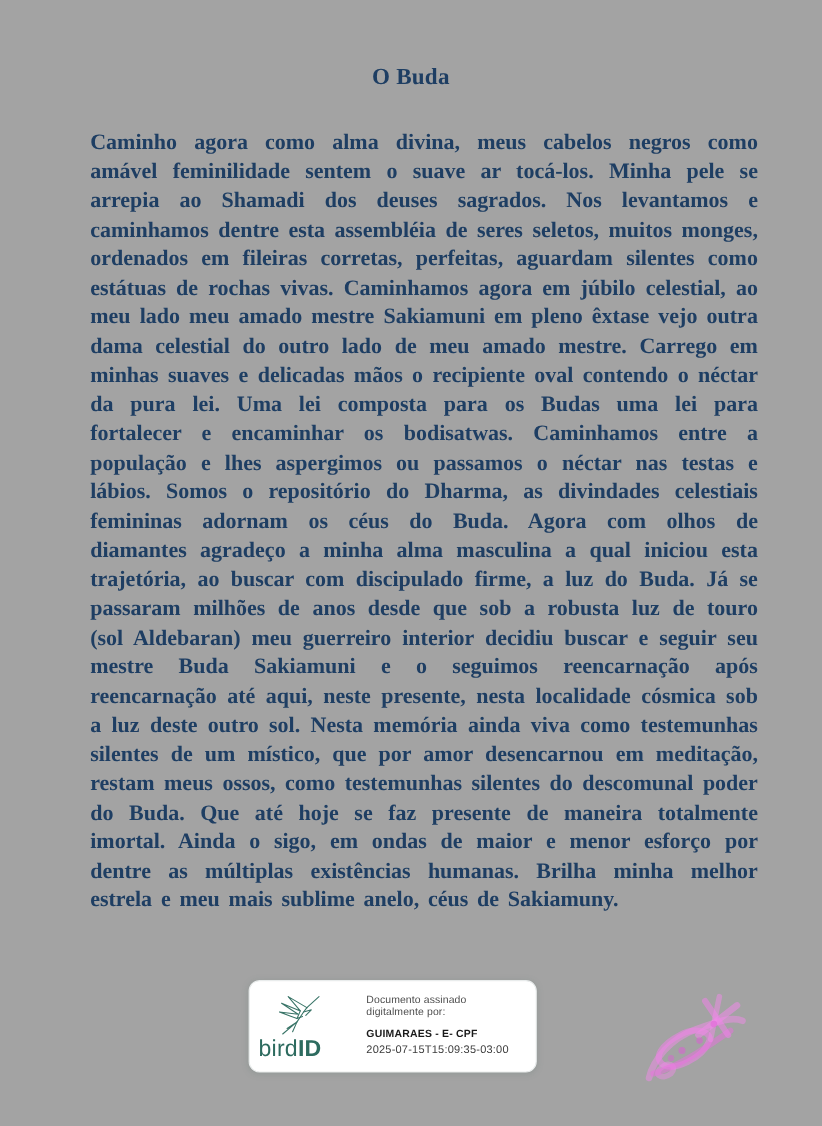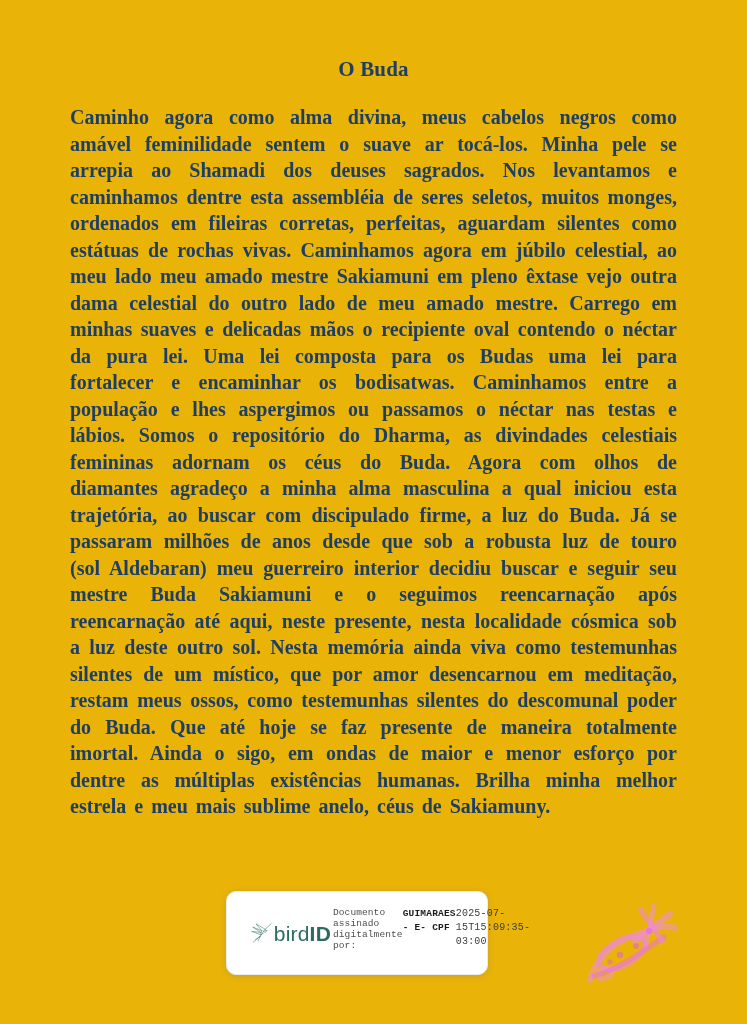--- a/index.html
+++ b/index.html
@@ -4,40 +4,40 @@
 <style>
   html, body { margin: 0; padding: 0; }
   body {
     width: 747px; height: 1024px;
     font-family: "Liberation Serif", serif;
     background: #eafaf5;
   }
   .page {
     position: relative;
     width: 747px; height: 1024px;
-    background: #eab308;
+    background: #a3a3a3;
     overflow: hidden;
   }
   .doc-title {
     position: absolute;
     top: 57px; left: 0;
     width: 100%;
     margin: 0;
     text-align: center;
     font-family: "Liberation Serif", serif;
     font-size: 21px;
     font-weight: 700;
     color: #1e3e63;
     letter-spacing: 0.2px;
   }
   .doc-body {
     position: absolute;
     top: 104px; left: 70px;
     width: 607px;
-    margin: 0;
+    margin: 12px;
     text-align: justify;
     font-family: "Liberation Serif", serif;
     font-size: 20px;
     line-height: 26.5px;
     font-weight: 700;
     word-spacing: 3px;
     color: #1e3e63;
   }
   .stamp-card {
     position: absolute;
@@ -49,41 +49,40 @@
     border-radius: 10px;
     box-shadow: 0 1px 6px rgba(100, 125, 118, 0.28);
     display: flex;
     align-items: center;
     padding: 8px 10px 8px 8px;
   }
   .stamp-logo-col {
     width: 96px;
     flex: 0 0 96px;
     display: flex;
-    flex-direction: row;
-    align-items: center;
+    flex-direction: column;
     justify-content: center;
   }
   .stamp-logo-col svg.bird { display: block; margin-left: 14px; }
   .brand-word {
     font-family: "Liberation Sans", sans-serif;
     font-size: 21px;
     color: #2d6b5f;
     line-height: 20px;
     margin-top: 1px;
     letter-spacing: 0.2px;
   }
   .brand-word .brand-regular { font-weight: 400; }
   .brand-word .brand-bold { font-weight: 800; }
   .stamp-info-col {
     flex: 1;
     display: flex;
-    flex-direction: row;
+    flex-direction: column;
     justify-content: space-between;
-    font-family: Liberation Mono, monospace;
+    font-family: Liberation Sans, sans-serif;
     padding-left: 2px;
   }
   .stamp-header {
     font-size: 9.5px;
     color: #4d4d4d;
     margin-bottom: 8px;
     letter-spacing: 0.1px;
   }
   .stamp-signer {
     font-size: 9.5px;

